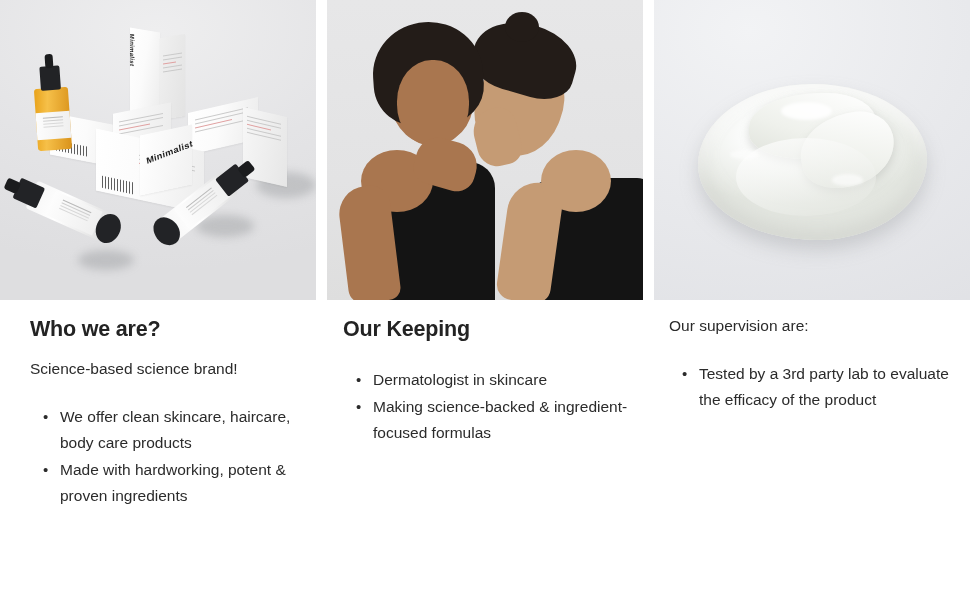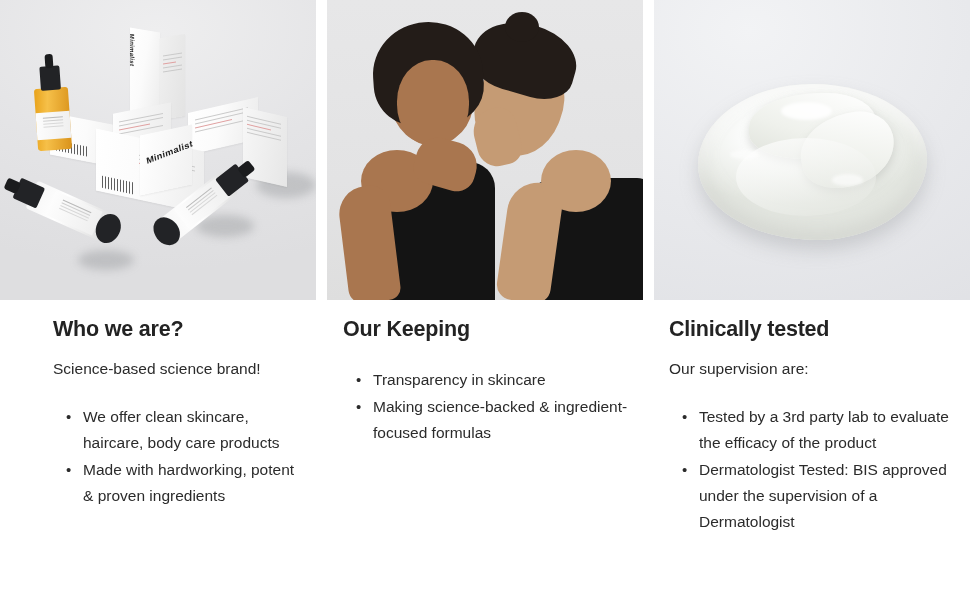--- a/index.html
+++ b/index.html
@@ -172,21 +172,21 @@
     position: absolute;
     border-radius: 50%;
     background: rgba(255,255,255,0.85);
     filter: blur(1.5px);
   }
 
   
   .text-block {
     padding: 0 0 0 0;
   }
-  .col-1 .text-block { padding-left: 20px; padding-right: 16px; margin-left: 33px; }
+  .col-1 .text-block { padding-left: 30px; padding-right: 16px; }
   .col-2 .text-block { padding-left: 16px; padding-right: 8px; }
   .col-3 .text-block { padding-left: 15px; padding-right: 0px; }
 
   .heading {
     margin: 0;
     padding-top: 17px;
     font-size: 21.5px;
     font-weight: 700;
     letter-spacing: -0.2px;
     color: #232323;
@@ -348,40 +348,38 @@
       <div class="person skin-a" style="left:16px;top:186px;width:52px;height:116px;border-radius:28px 20px 12px 14px;transform:rotate(-7deg);"></div>
       <div class="person skin-a blob" style="left:62px;top:44px;width:84px;height:100px;border-radius:48% 48% 46% 46%;transform:rotate(-8deg);"></div>
       <div class="person hair-dark" style="left:46px;top:22px;width:110px;height:104px;border-radius:54% 54% 40% 44%;transform:rotate(-4deg);"></div>
       <div class="person skin-a blob" style="left:70px;top:60px;width:72px;height:86px;border-radius:48% 48% 48% 48%;"></div>
       <div class="person skin-a" style="left:88px;top:140px;width:62px;height:48px;border-radius:22px 24px 18px 16px;transform:rotate(16deg);"></div>
     </div>
 
     <div class="text-block">
       <h2 class="heading">Our Keeping</h2>
       <ul class="points">
-        <li>Transparency in skincare</li>
+        <li>Dermatologist in skincare</li>
         <li>Making science-backed &amp; ingredient-focused formulas</li>
       </ul>
     </div>
   </div>
 
   <div class="column col-3">
     <div class="media img-cream">
       <div class="cream-blob"></div>
       <div class="cream-peak" style="left:30%;top:31%;width:40%;height:22%;"></div>
       <div class="cream-peak" style="left:46%;top:38%;width:30%;height:24%;transform:rotate(-12deg);"></div>
       <div class="cream-swirl" style="left:26%;top:46%;width:44%;height:26%;opacity:.8;"></div>
       <div class="cream-gloss" style="left:40%;top:34%;width:16%;height:6%;"></div>
       <div class="cream-gloss" style="left:56%;top:58%;width:10%;height:4%;opacity:.7;"></div>
       <div class="cream-gloss" style="left:24%;top:50%;width:9%;height:3%;opacity:.6;"></div>
     </div>
 
     <div class="text-block">
-      <h2 class="heading">Clinically tested</h2>
       <p class="lede">Our supervision are:</p>
       <ul class="points">
         <li>Tested by a 3rd party lab to evaluate the efficacy of the product</li>
-        <li>Dermatologist Tested: BIS approved under the supervision of a Dermatologist</li>
       </ul>
     </div>
   </div>
 
 </div>
 
 </body></html>

